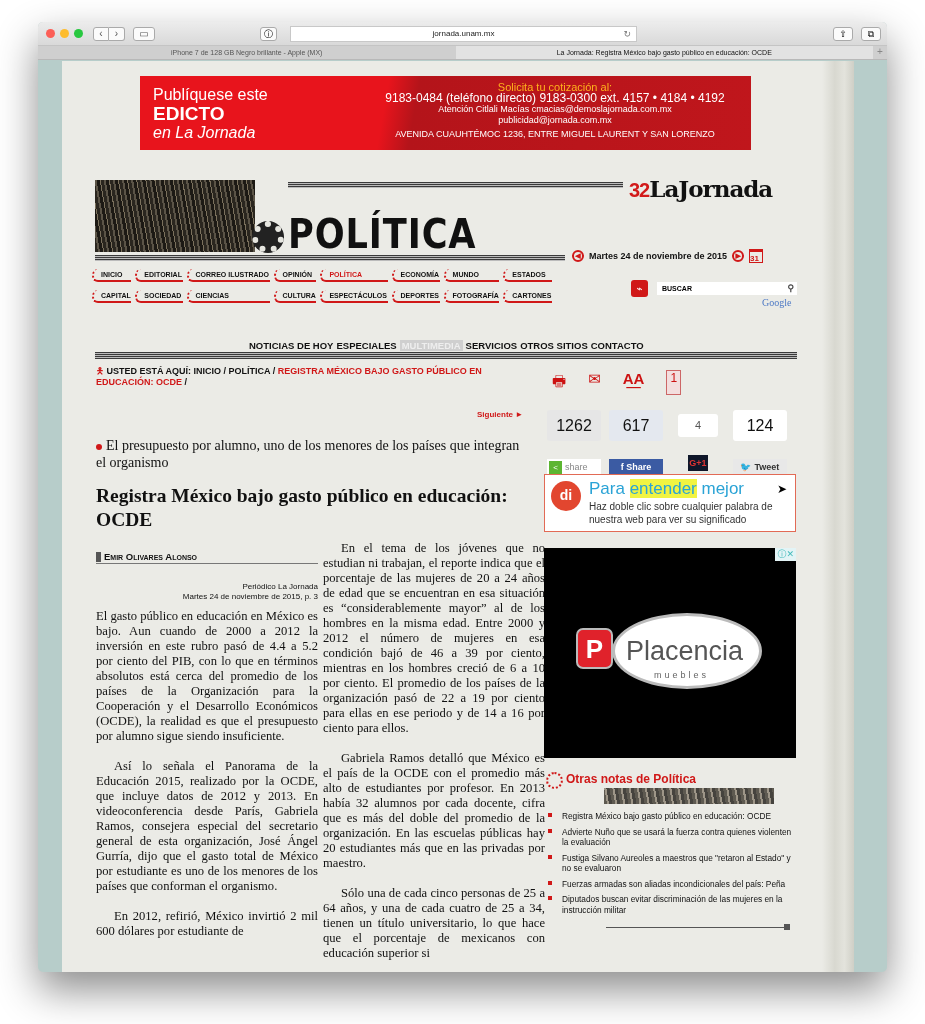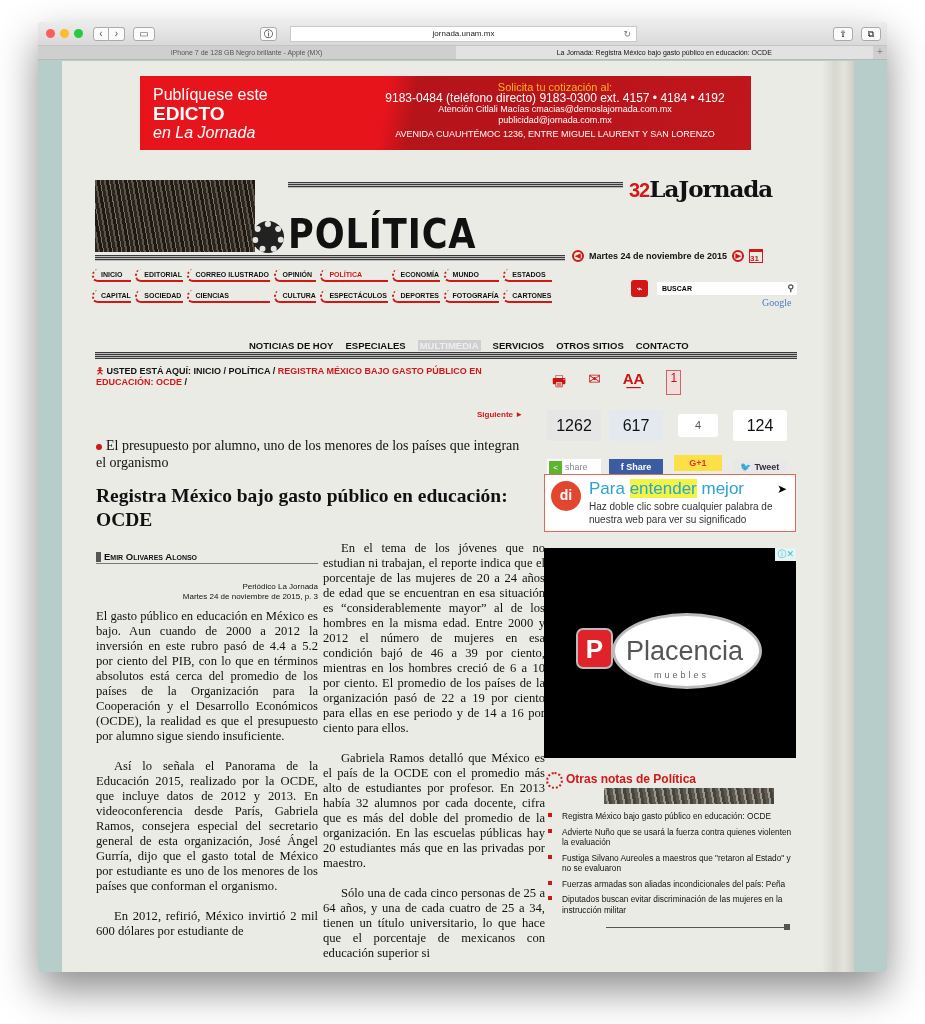--- a/index.html
+++ b/index.html
@@ -38,21 +38,21 @@
 .dateline{position:absolute;left:510px;top:188px;font-size:9px;font-weight:bold;color:#111;display:flex;align-items:center;gap:5px}
 .circ{width:12px;height:12px;border-radius:50%;border:2px solid #d01818;color:#d01818;font-size:7px;line-height:8px;text-align:center}
 .cal{width:14px;height:14px;border:1px solid #d01818;color:#d01818;font-size:8px;line-height:13px;border-top:3px solid #d01818}
 .menu{position:absolute;left:30px;top:208px;width:460px;display:grid;grid-template-columns:repeat(8,auto);row-gap:8px;column-gap:4px}
 .mi{font-size:7px;font-weight:bold;color:#111;padding:2px 0 2px 7px;border-bottom:2px solid #d01818;border-left:2px dotted #d01818;border-radius:6px 0 0 6px;white-space:nowrap}
 .mi.active{color:#d01818}
 .rss{position:absolute;left:569px;top:219px;width:17px;height:17px;background:#d01818;border-radius:3px;color:#fff;font-size:10px;text-align:center;line-height:17px}
 .search{position:absolute;left:595px;top:221px;width:140px;height:13px;background:#fff;font-size:7px;font-weight:bold;padding-left:5px;line-height:13px}
 .search .mag{position:absolute;right:3px;top:0;color:#444;font-size:9px}
 .google{position:absolute;left:700px;top:236px;font-size:10px;color:#4d79c5;font-family:"Liberation Serif",serif}
-.subnav{position:absolute;left:187px;top:279px;font-size:9.5px;font-weight:bold;display:flex;gap:12px;color:#111}
+.subnav{position:absolute;left:187px;top:279px;font-size:9.5px;font-weight:bold;display:flex;gap:3px;color:#111}
 .subnav .mm{background:#cfcfcf;color:#eee;padding:0 2px}
 .crumb{position:absolute;left:34px;top:305px;width:440px;font-size:9px;font-weight:bold;line-height:11px;color:#111}
 .crumb .red{color:#d01818}
 .crumb .man{color:#d01818}
 .siguiente{position:absolute;left:415px;top:349px;font-size:8px;font-weight:bold;color:#d01818}
 .subtitle{position:absolute;left:34px;top:376px;width:430px;font-family:"Liberation Serif",serif;font-size:14px;line-height:17px;color:#111}
 .subtitle .dot{display:inline-block;width:6px;height:6px;border-radius:50%;background:#d01818;margin-right:4px;vertical-align:middle}
 .headline{position:absolute;left:34px;top:423px;width:440px;font-family:"Liberation Serif",serif;font-size:19.5px;font-weight:bold;line-height:24px;color:#111}
 .byline{position:absolute;left:34px;top:490px;width:222px;font-size:9.5px;font-weight:bold;font-variant:small-caps;color:#111;border-bottom:1px solid #777;padding-bottom:1px;padding-left:8px}
 .byline:before{content:"";position:absolute;left:0;top:1px;width:5px;height:10px;background:#555}
@@ -66,21 +66,21 @@
 .counts{position:absolute;left:485px;top:349px;display:flex;gap:8px}
 .cnt{width:54px;text-align:center}
 .cnt .num{height:31px;background:#fff;font-size:16px;line-height:31px;border-radius:3px;color:#111}
 .cnt .num.gray{background:#e6e6e6}
 .cnt .num.blue{background:#e4e8ef}
 .cnt .num.small{width:40px;margin:4px auto 0;height:23px;font-size:11px;line-height:23px;color:#555}
 .cnt .lbl{height:16px;margin-top:18px;font-size:9px;line-height:16px;border-radius:0}
 .lbl.share{background:#fff;color:#888;text-align:left;padding-left:2px}
 .lbl.share i{display:inline-block;width:13px;height:13px;background:#5cb531;color:#fff;font-style:normal;font-size:8px;line-height:13px;text-align:center;margin-right:3px;vertical-align:middle}
 .lbl.fb{background:#3b5ba3;color:#fff;font-weight:bold}
-.lbl.gp{background:#fde047;color:#d33;font-weight:bold;width:48px;margin-left:auto;margin-right:auto}
+.lbl.gp{background:#0f172a;color:#d33;font-weight:bold;width:20px;margin-left:auto;margin-right:auto}
 .lbl.tw{background:#e8e8e8;color:#333;font-weight:bold}
 .lbl.tw b{color:#1da1f2}
 .dict{position:absolute;left:482px;top:413px;width:252px;height:58px;background:#fff;border:1px solid #e26a55}
 .dict .di{position:absolute;left:6px;top:6px;width:30px;height:30px;border-radius:50%;background:#e2462f;color:#fff;font-weight:bold;font-size:14px;text-align:center;line-height:28px}
 .dict .t1{position:absolute;left:44px;top:4px;font-size:17px;color:#2aa3d6}
 .dict .t1 .hl{background:#f1f442;color:#2aa3d6}
 .dict .t2{position:absolute;left:44px;top:25px;font-size:10px;line-height:13px;color:#333}
 .dict .cur{position:absolute;right:8px;top:7px;font-size:12px}
 .ad{position:absolute;left:482px;top:487px;width:252px;height:210px;background:#000}
 .ad .adch{position:absolute;right:0;top:0;background:#e3f4f6;color:#4bb;font-size:9px;padding:0 2px}

